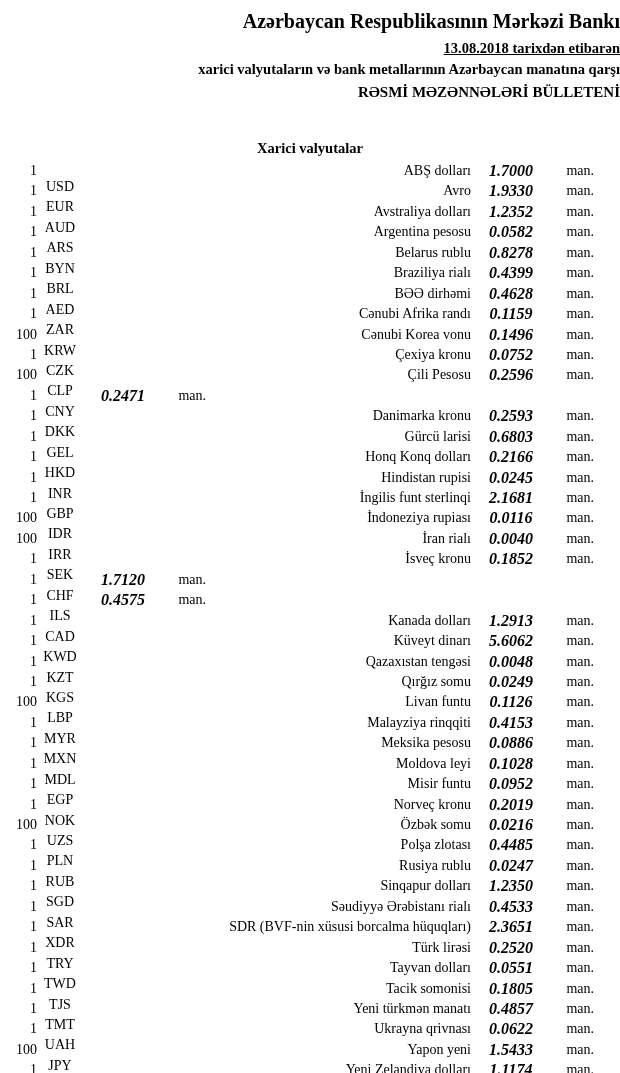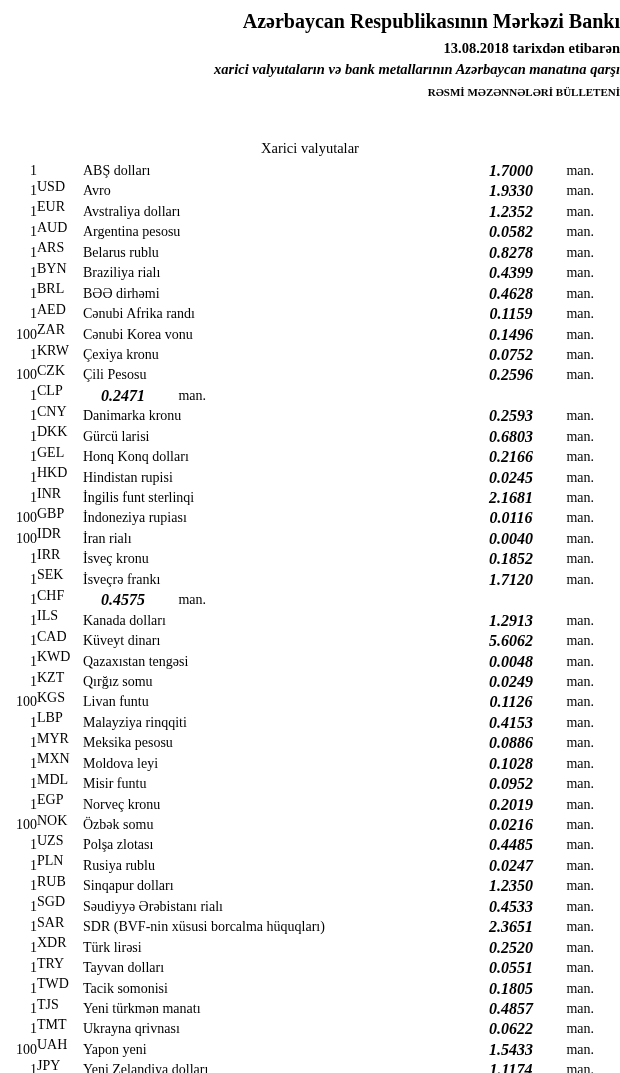--- a/index.html
+++ b/index.html
@@ -25,37 +25,37 @@
     font-size: 20px;
     font-weight: bold;
     line-height: 26px;
     margin-top: 2px;
   }
   .date-line {
     font-size: 14.5px;
     font-weight: bold;
     line-height: 21px;
     margin-top: 4px;
+    text-decoration: underline;
   }
   .subtitle {
     font-size: 14.5px;
     font-weight: bold;
     line-height: 21px;
-    font-style: italic;
   }
   .bulletin-line {
-    font-size: 11px;
+    font-size: 15px;
     font-weight: bold;
     line-height: 22px;
     margin-top: 1px;
   }
   .section-title {
     text-align: center;
     font-size: 14.5px;
-    font-weight: normal;
+    font-weight: bold;
     margin-top: 36px;
     line-height: 18px;
   }
   .rates-table {
     margin-top: 4px;
   }
   .row {
     display: flex;
     align-items: center;
     height: 20.45px;
@@ -63,26 +63,27 @@
     line-height: 20.45px;
     white-space: nowrap;
   }
   .qty {
     width: 37px;
     text-align: right;
     flex: 0 0 auto;
   }
   .code {
     width: 46px;
+    text-align: center;
     flex: 0 0 auto;
     margin-top: 32px;
   }
   .name {
     flex: 1 1 auto;
-    text-align: left;
+    text-align: right;
     overflow: hidden;
   }
   .rate {
     width: 80px;
     text-align: center;
     font-weight: bold;
     font-style: italic;
     font-size: 16px;
     flex: 0 0 auto;
   }
@@ -242,21 +243,20 @@
       <div class="row">
         <span class="qty">1</span>
         <span class="code">SEK</span>
         <span class="name">İsveç kronu</span>
         <span class="rate">0.1852</span>
         <span class="unit">man.</span>
       </div>
       <div class="row">
         <span class="qty">1</span>
         <span class="code">CHF</span>
-        <span class="name">İsveçrə frankı</span>
         <span class="rate">1.7120</span>
         <span class="unit">man.</span>
       </div>
       <div class="row">
         <span class="qty">1</span>
         <span class="code">ILS</span>
         <span class="rate">0.4575</span>
         <span class="unit">man.</span>
       </div>
       <div class="row">

